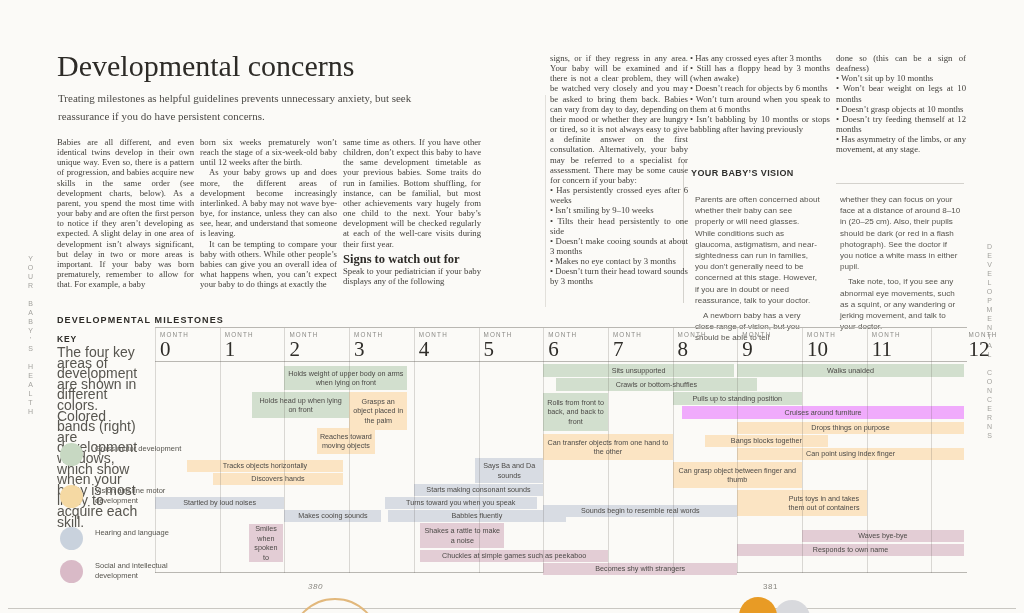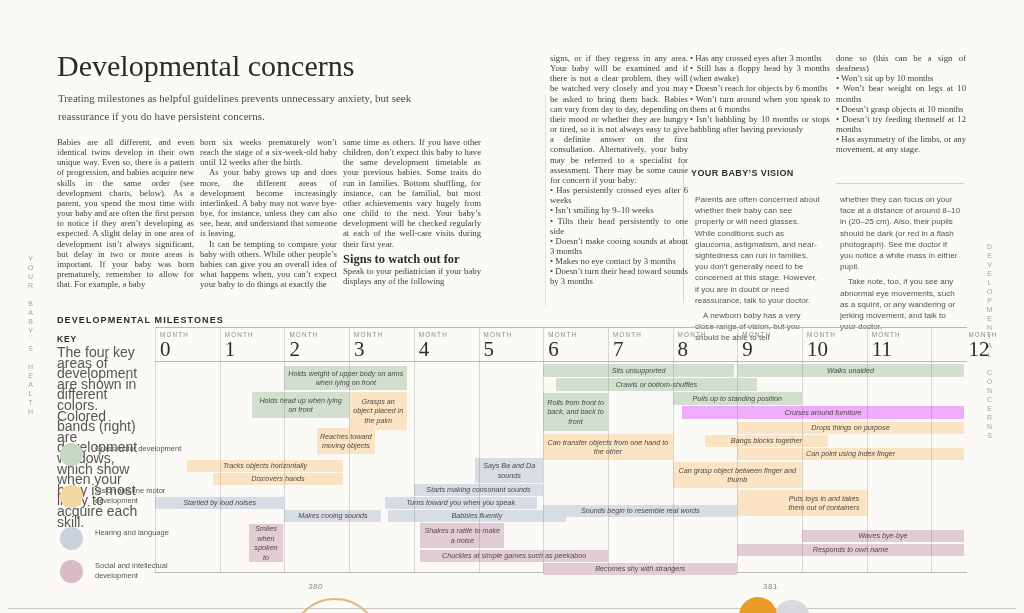--- a/index.html
+++ b/index.html
@@ -40,21 +40,21 @@
   .key-swatch{position:absolute;left:3px;top:0;width:23px;height:23px;border-radius:50%;}
   .key-label{position:absolute;left:38px;top:1px;font-size:7.5px;line-height:10px;color:#57554f;}
 
   #chart{position:absolute;left:155px;top:327px;width:812px;height:245px;
          border-top:1px solid #b9b7b2;}
   .hdr-rule{position:absolute;left:0;right:0;top:33px;height:1px;background:#b9b7b2;}
   .bot-rule{position:absolute;left:0;right:0;bottom:0;height:1px;background:#b9b7b2;}
   .mh{position:absolute;top:3px;padding-left:5px;}
   .m-word{font-size:6.3px;letter-spacing:1.2px;color:#8b8a86;}
   .m-num{font-family:"Liberation Serif",serif;font-size:21px;color:#2f2d29;line-height:1;margin-top:1px;}
-  .bands{position:absolute;left:0;right:0;top:34px;height:211px;font-style:italic;}
+  .bands{position:absolute;left:0;right:0;top:34px;height:211px;}
   .band{position:absolute;display:flex;align-items:center;justify-content:center;
         text-align:center;font-size:7.2px;line-height:1.32;color:#4c4a47;
         padding:1px 3px;box-sizing:border-box;z-index:1;}
   .grid{position:absolute;top:0;bottom:0;width:1px;background:rgba(95,93,88,0.22);z-index:2;}
 
   
   .footer-rule{position:absolute;left:8px;right:8px;top:608px;height:1px;background:#c9c7c2;}
   .pagenum{position:absolute;font-size:8px;color:#87857f;letter-spacing:0.5px;}
   .circ{position:absolute;border-radius:50%;}
 </style>

